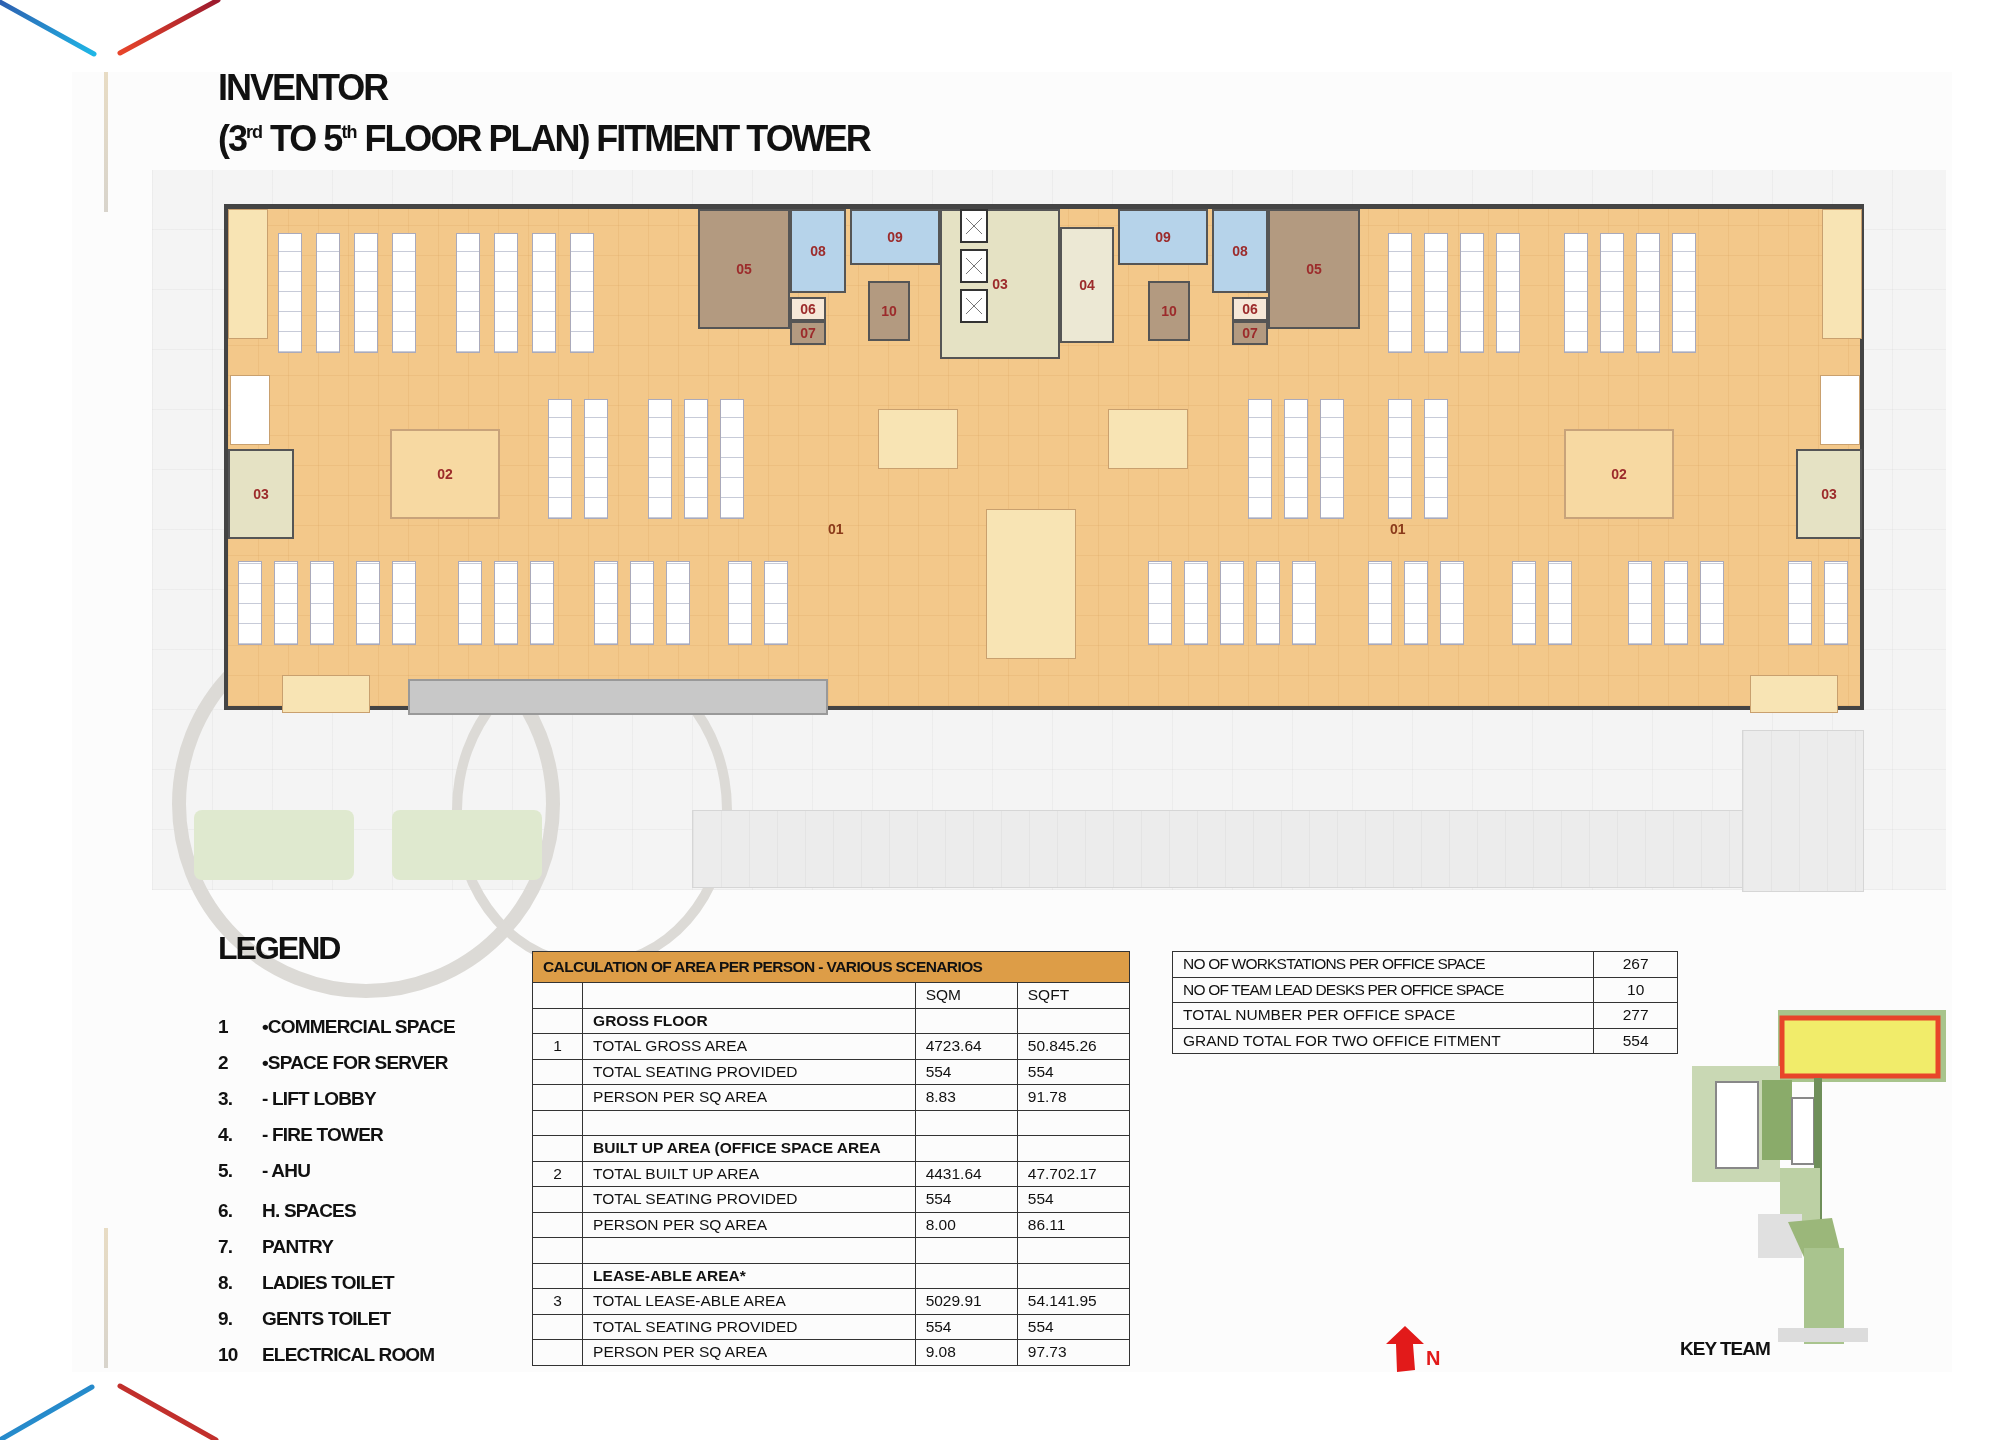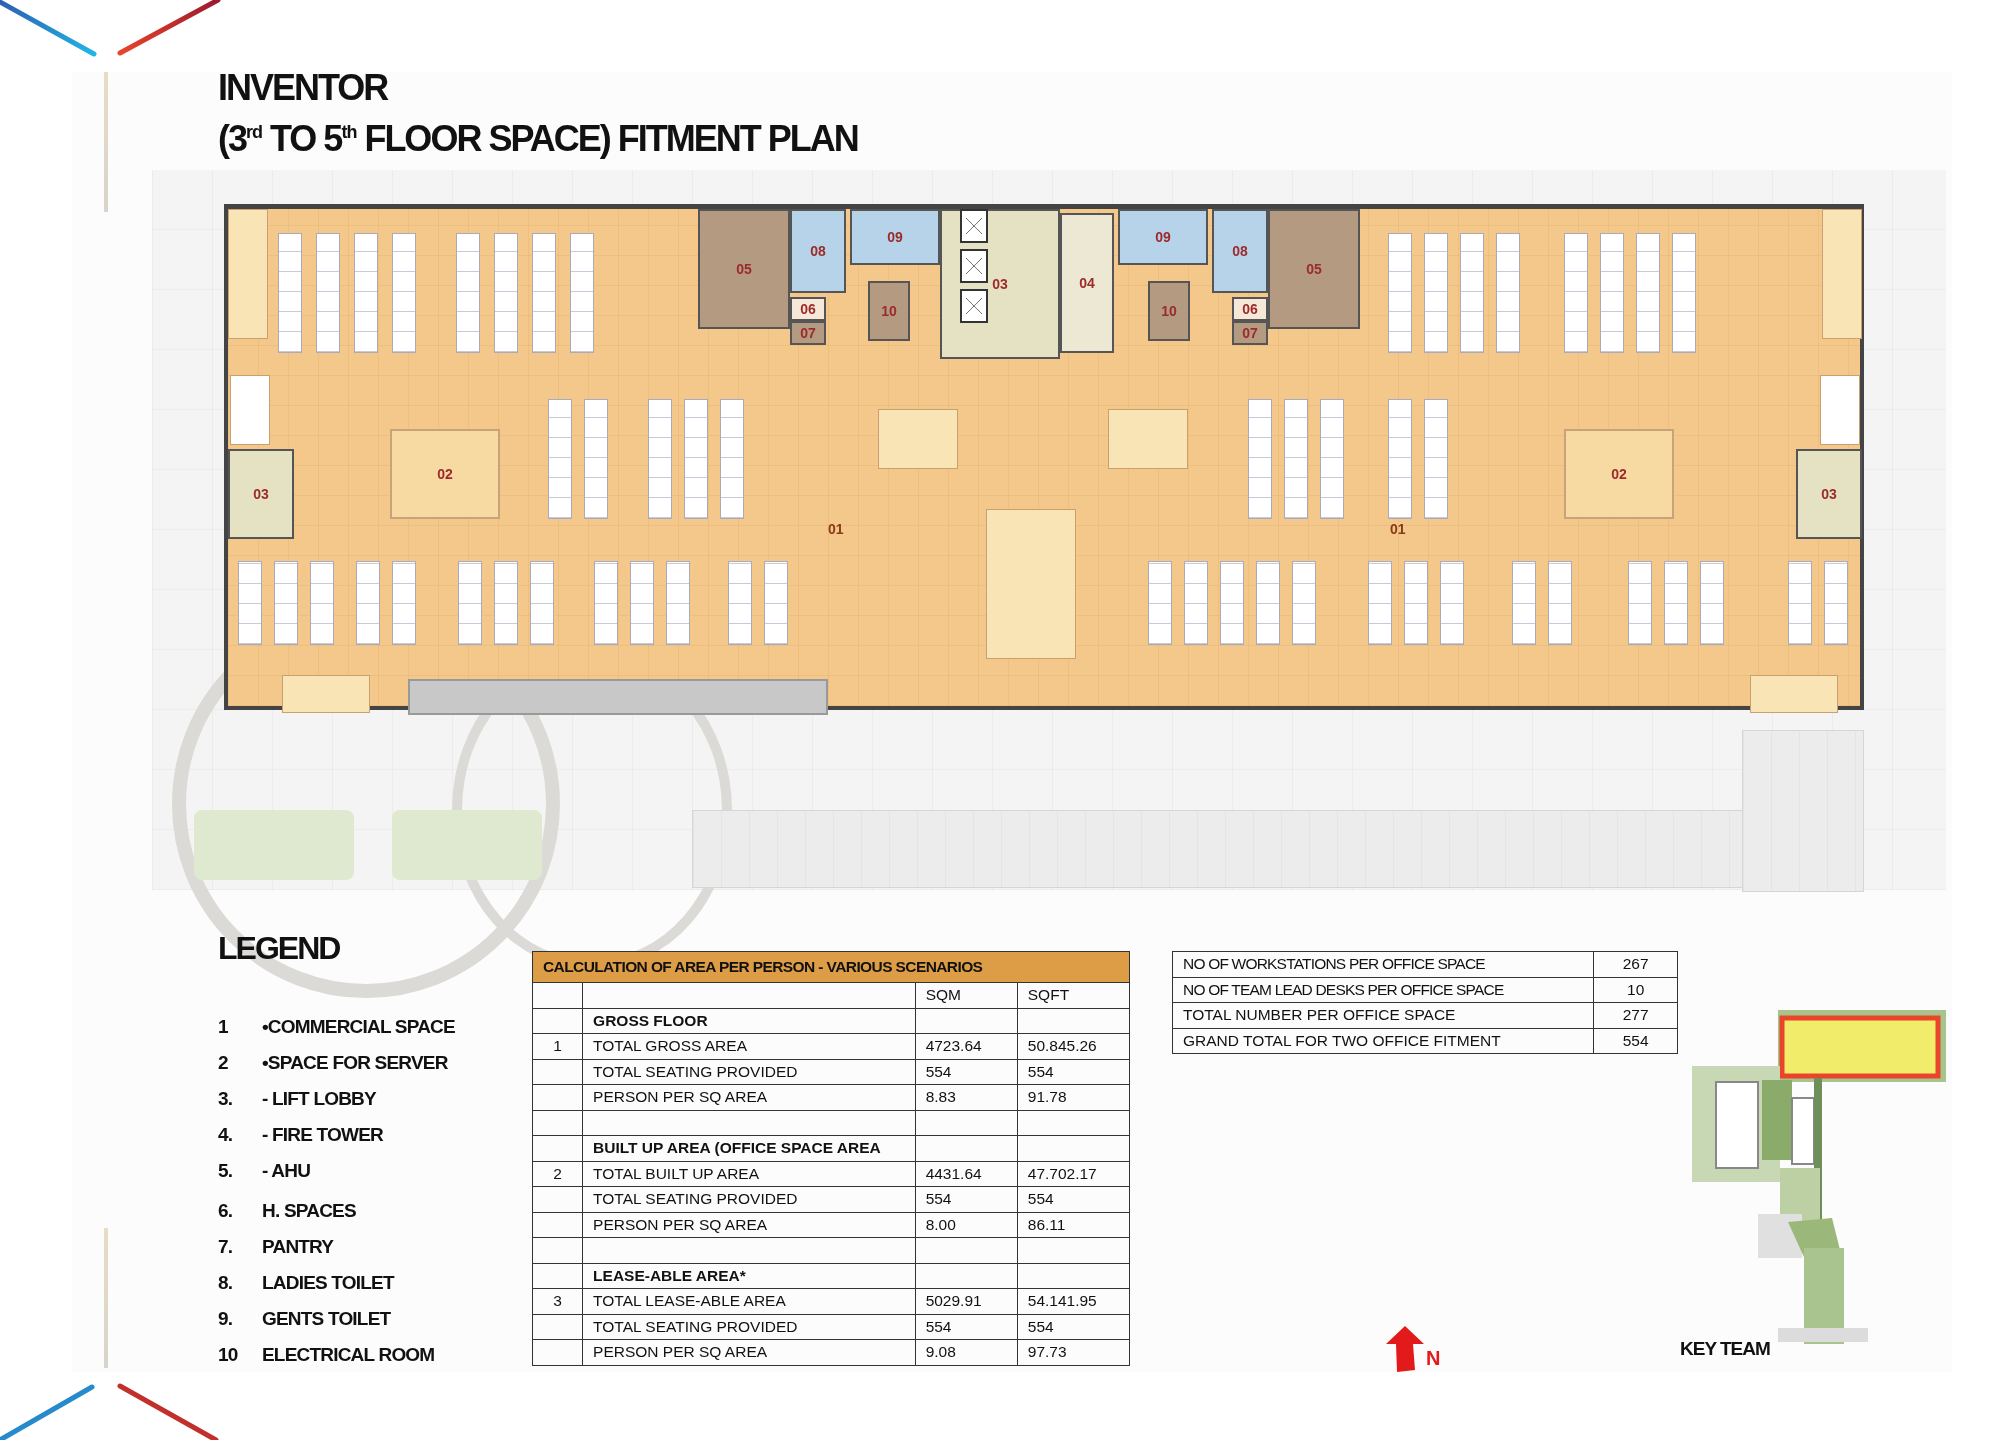--- a/index.html
+++ b/index.html
@@ -85,21 +85,21 @@
 </svg>
 <svg class="deco" style="left:0;top:1380px" width="230" height="60">
   <line x1="0" y1="60" x2="92" y2="7" stroke="url(#gb)" stroke-width="5" stroke-linecap="round"></line>
   <line x1="120" y1="6" x2="216" y2="60" stroke="url(#gr)" stroke-width="5" stroke-linecap="round"></line>
 </svg>
 <div class="vline" style="left:104px;top:72px;height:140px"></div>
 <div class="vline" style="left:104px;top:1228px;height:140px"></div>
 
 <div class="title">
   <div>INVENTOR</div>
-  <div><span>(3</span><sup>rd</sup><span> TO 5</span><sup>th</sup><span> FLOOR SPACE) FITMENT PLAN</span></div>
+  <div><span>(3</span><sup>rd</sup><span> TO 5</span><sup>th</sup><span> FLOOR PLAN) FITMENT TOWER</span></div>
 </div>
 
 <div class="plan-wrap">
   <div class="site-bg"></div>
 
   <div class="arc" style="left:20px;top:440px;width:360px;height:360px;"></div>
   <div class="arc" style="left:300px;top:480px;width:260px;height:300px;border-width:10px;"></div>
   <div class="garden" style="left:42px;top:640px;width:160px;height:70px;"></div>
   <div class="garden" style="left:240px;top:640px;width:150px;height:70px;"></div>
   <div class="parking" style="left:540px;top:640px;width:1100px;height:76px;"></div>
@@ -162,21 +162,21 @@
     <div class="room elec" style="left:640px;top:72px;width:42px;height:60px">
         <span>10</span>
       </div>
 
     <div class="room lobby" style="left:712px;top:0;width:120px;height:150px">
         <span>03</span>
       </div>
     <div class="room lift" style="left:732px;top:0;width:28px;height:34px"></div>
     <div class="room lift" style="left:732px;top:40px;width:28px;height:34px"></div>
     <div class="room lift" style="left:732px;top:80px;width:28px;height:34px"></div>
-    <div class="room lobby" style="left:832px;top:4px;width:54px;height:140px;background:#ece8d4">
+    <div class="room lobby" style="left:832px;top:18px;width:54px;height:116px;background:#ece8d4">
         <span>04</span>
       </div>
 
     <div class="room elec" style="left:920px;top:72px;width:42px;height:60px">
         <span>10</span>
       </div>
     <div class="room toilet" style="left:890px;top:0;width:90px;height:56px">
         <span>09</span>
       </div>
     <div class="room toilet" style="left:984px;top:0;width:56px;height:84px">

